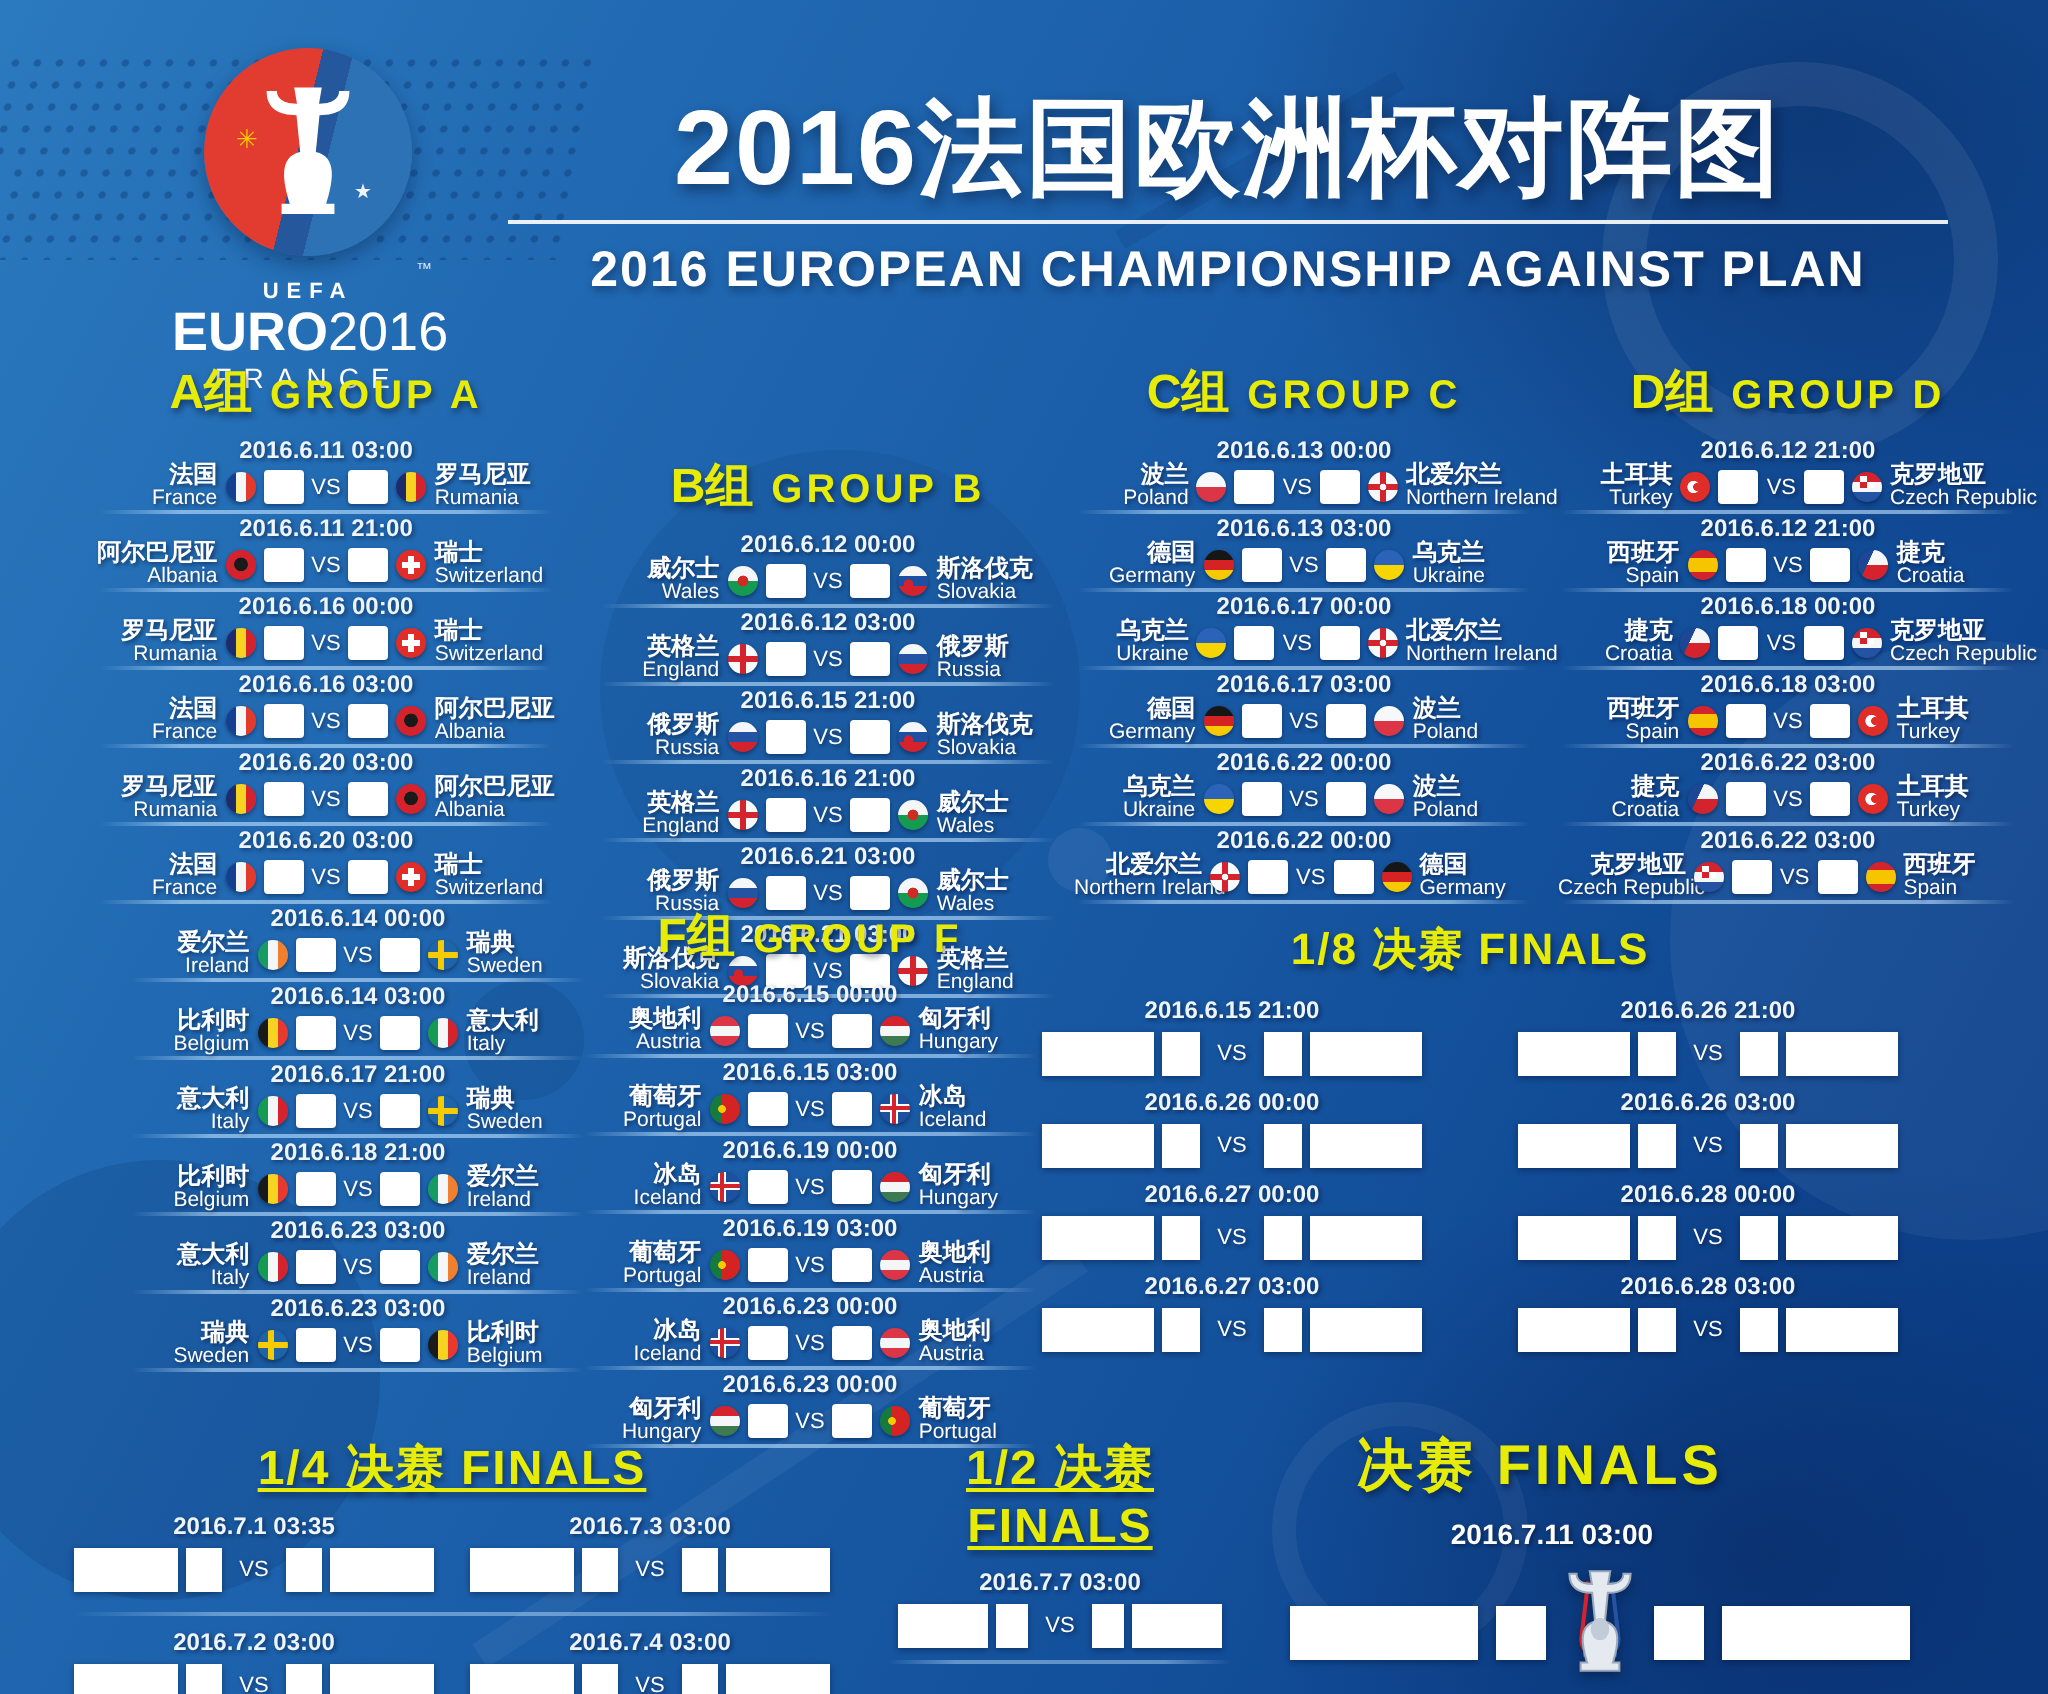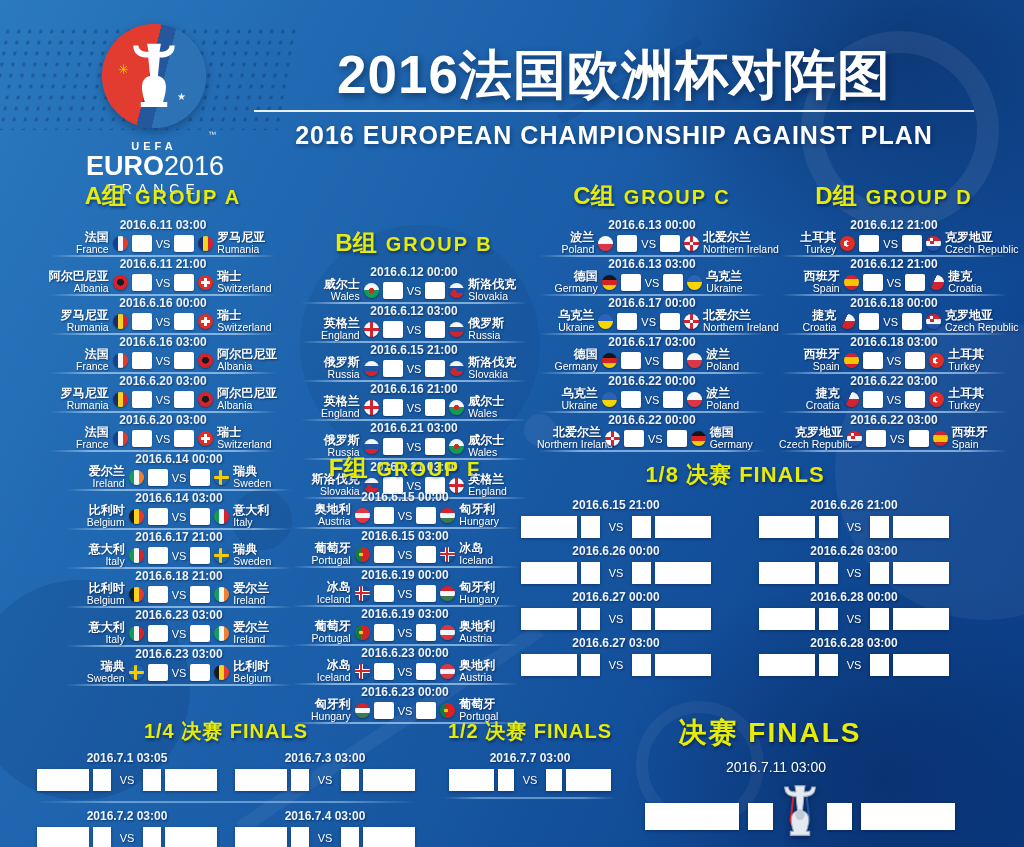--- a/index.html
+++ b/index.html
@@ -54,21 +54,21 @@
   .flag{flex:0 0 15px;width:15px;height:15px;border-radius:50%;
     box-shadow:0 1px 2px rgba(0,10,35,.45);background-color:#ccc;}
   .sbox{flex:0 0 20px;width:20px;height:17px;background:#fff;border-radius:2px;
     box-shadow:0 1px 2px rgba(0,10,35,.4);}
   .vs{font-size:11px;font-weight:normal;color:#fff;text-shadow:1px 1px 2px rgba(0,10,35,.55);}
   .sep{height:2px;margin:1px 2px 0;
     background:linear-gradient(to right,rgba(170,210,245,0),rgba(195,228,255,.6) 18%,rgba(195,228,255,.6) 82%,rgba(170,210,245,0));}
   
   .ko-title{margin:0;text-align:center;color:#e6ec08;font-weight:bold;font-size:22px;
     letter-spacing:1px;text-shadow:1px 2px 3px rgba(0,10,35,.5);}
-  .ko-title.small{font-size:20px;}
+  .ko-title.small{font-size:24px;text-decoration:underline;}
   #r16{position:absolute;left:505px;top:460px;width:460px;}
   .r16-grid{display:flex;justify-content:center;gap:48px;margin-top:8px;}
   .r16-col{display:flex;flex-direction:column;}
   .ko-match{margin-bottom:6px;}
   .ko-date{text-align:center;font-size:12px;color:#eef4fb;font-weight:bold;margin-bottom:4px;
     text-shadow:1px 1px 2px rgba(0,10,35,.5);}
   .ko-row{display:flex;align-items:center;justify-content:center;gap:4px;}
   .box{background:#fff;box-shadow:0 1px 3px rgba(0,10,35,.4);}
   .box.wide{width:56px;height:22px;}
   .box.small{width:19px;height:22px;}
@@ -79,21 +79,21 @@
   .qf-row{display:flex;justify-content:center;gap:18px;margin-top:6px;}
   #qf .box.wide{width:52px;height:22px;}
   #qf .box.small{width:18px;height:22px;}
   #sf{position:absolute;left:438px;top:718px;width:184px;}
   #sf .ko-match{margin-top:6px;}
   #sf .box.wide{width:45px;height:22px;}
   #sf .box.small{width:16px;height:22px;}
   #final{position:absolute;left:600px;top:714px;width:400px;text-align:center;}
   .final-title{margin:0;font-size:28px;color:#e6ec08;font-weight:bold;letter-spacing:2px;
     transform:translateX(-30px);text-shadow:1px 2px 3px rgba(0,10,35,.5);}
-  .final-date{font-size:14px;color:#fff;font-weight:normal;margin:7px 0 24px;transform:translateX(-24px);
+  .final-date{font-size:14px;color:#fff;font-weight:bold;margin:7px 0 24px;transform:translateX(-24px);
     text-shadow:1px 1px 2px rgba(0,10,35,.5);}
   .final-row{display:flex;align-items:center;justify-content:center;gap:9px;}
   .final-row .box.wide{width:94px;height:27px;}
   .final-row .box.small{width:25px;height:27px;}
   .trophy{width:34px;height:58px;margin:-16px 1px -8px;filter:drop-shadow(0 2px 3px rgba(0,10,35,.45));}
   
   .flag-france{background:linear-gradient(to right,#15408f 34%,#f4f6f8 34% 66%,#e23b2e 66%);}
   .flag-romania{background:linear-gradient(to right,#1d2a6b 34%,#f5d320 34% 66%,#d5232d 66%);}
   .flag-albania{background:radial-gradient(circle at 50% 48%,#1a1a1a 30%,rgba(0,0,0,0) 33%),#d5232d;}
   .flag-switzerland{background:linear-gradient(#fff,#fff) 50% 50%/62% 20% no-repeat,
@@ -967,21 +967,21 @@
             </div>
           </div>
         </div>
     </div>
   </section>
 
   <section id="qf">
     <h2 class="ko-title small">1/4 决赛 FINALS</h2>
     <div class="qf-row" id="qf-row-0">
         <div class="ko-match">
-          <div class="ko-date">2016.7.1  03:05</div>
+          <div class="ko-date">2016.7.1  03:35</div>
           <div class="ko-row">
             <span class="box wide"></span>
             <span class="box small"></span>
             <span class="vs">VS</span>
             <span class="box small"></span>
             <span class="box wide"></span>
           </div>
         </div>
         <div class="ko-match">
           <div class="ko-date">2016.7.3  03:00</div>

